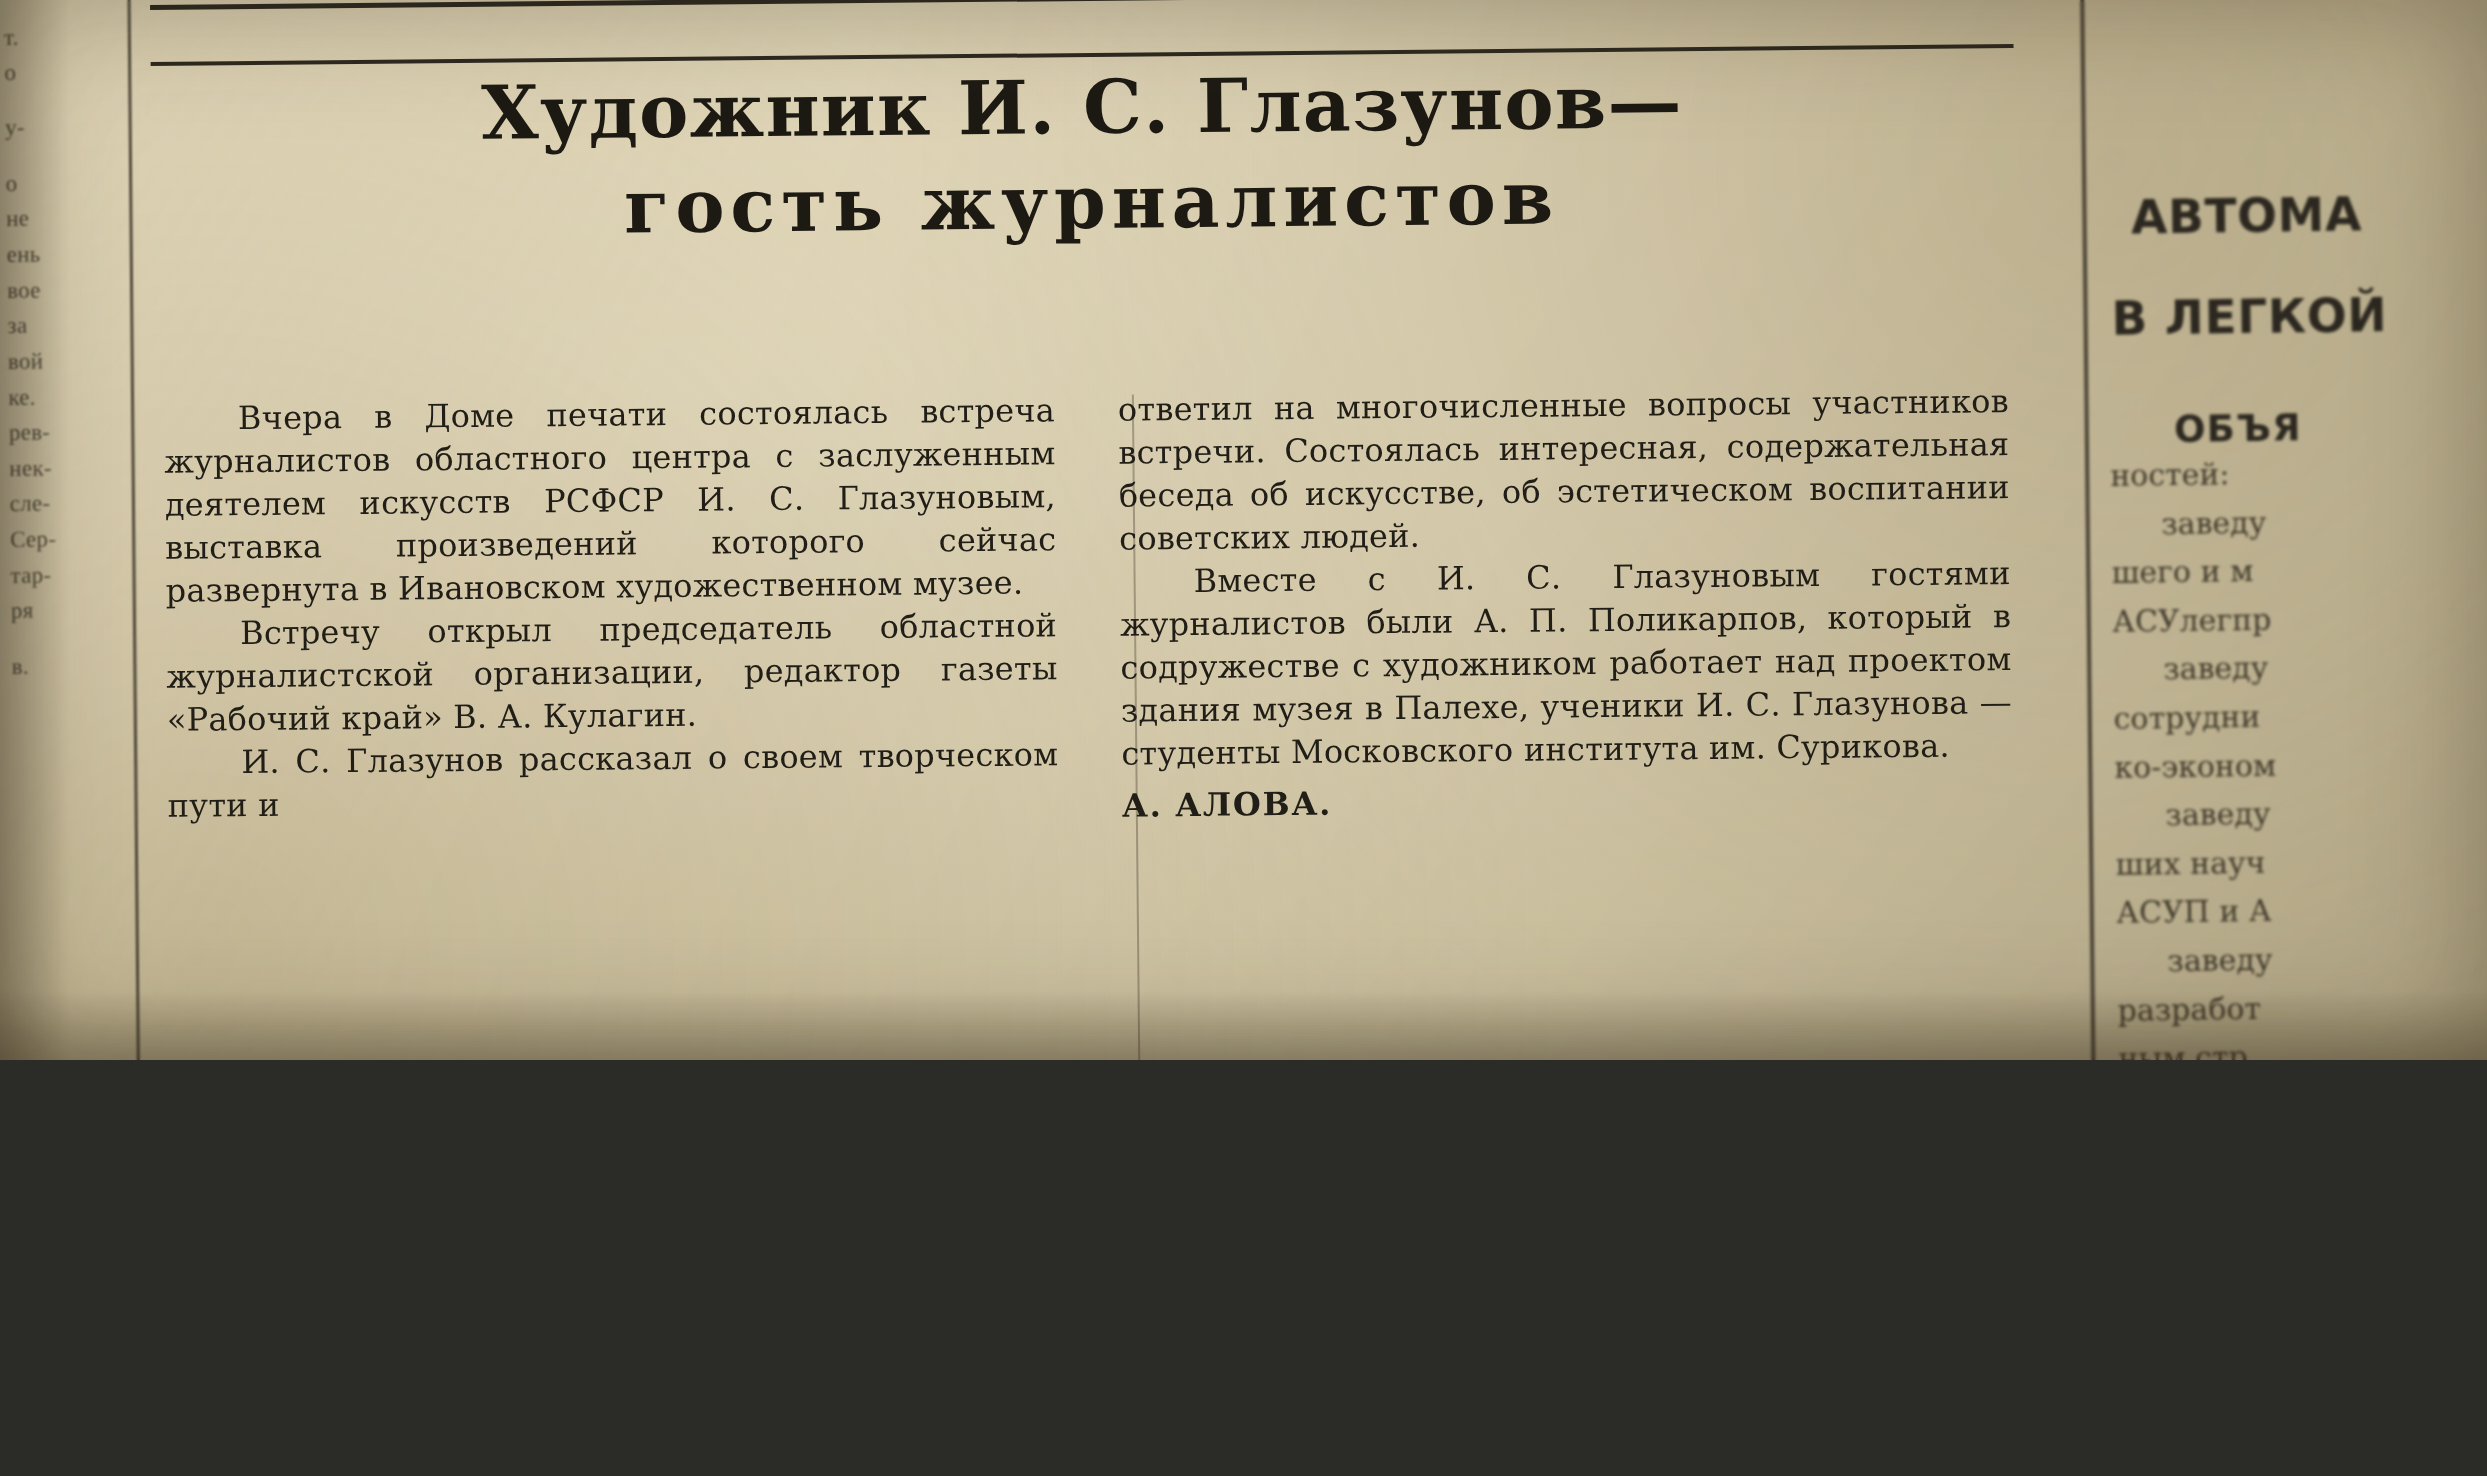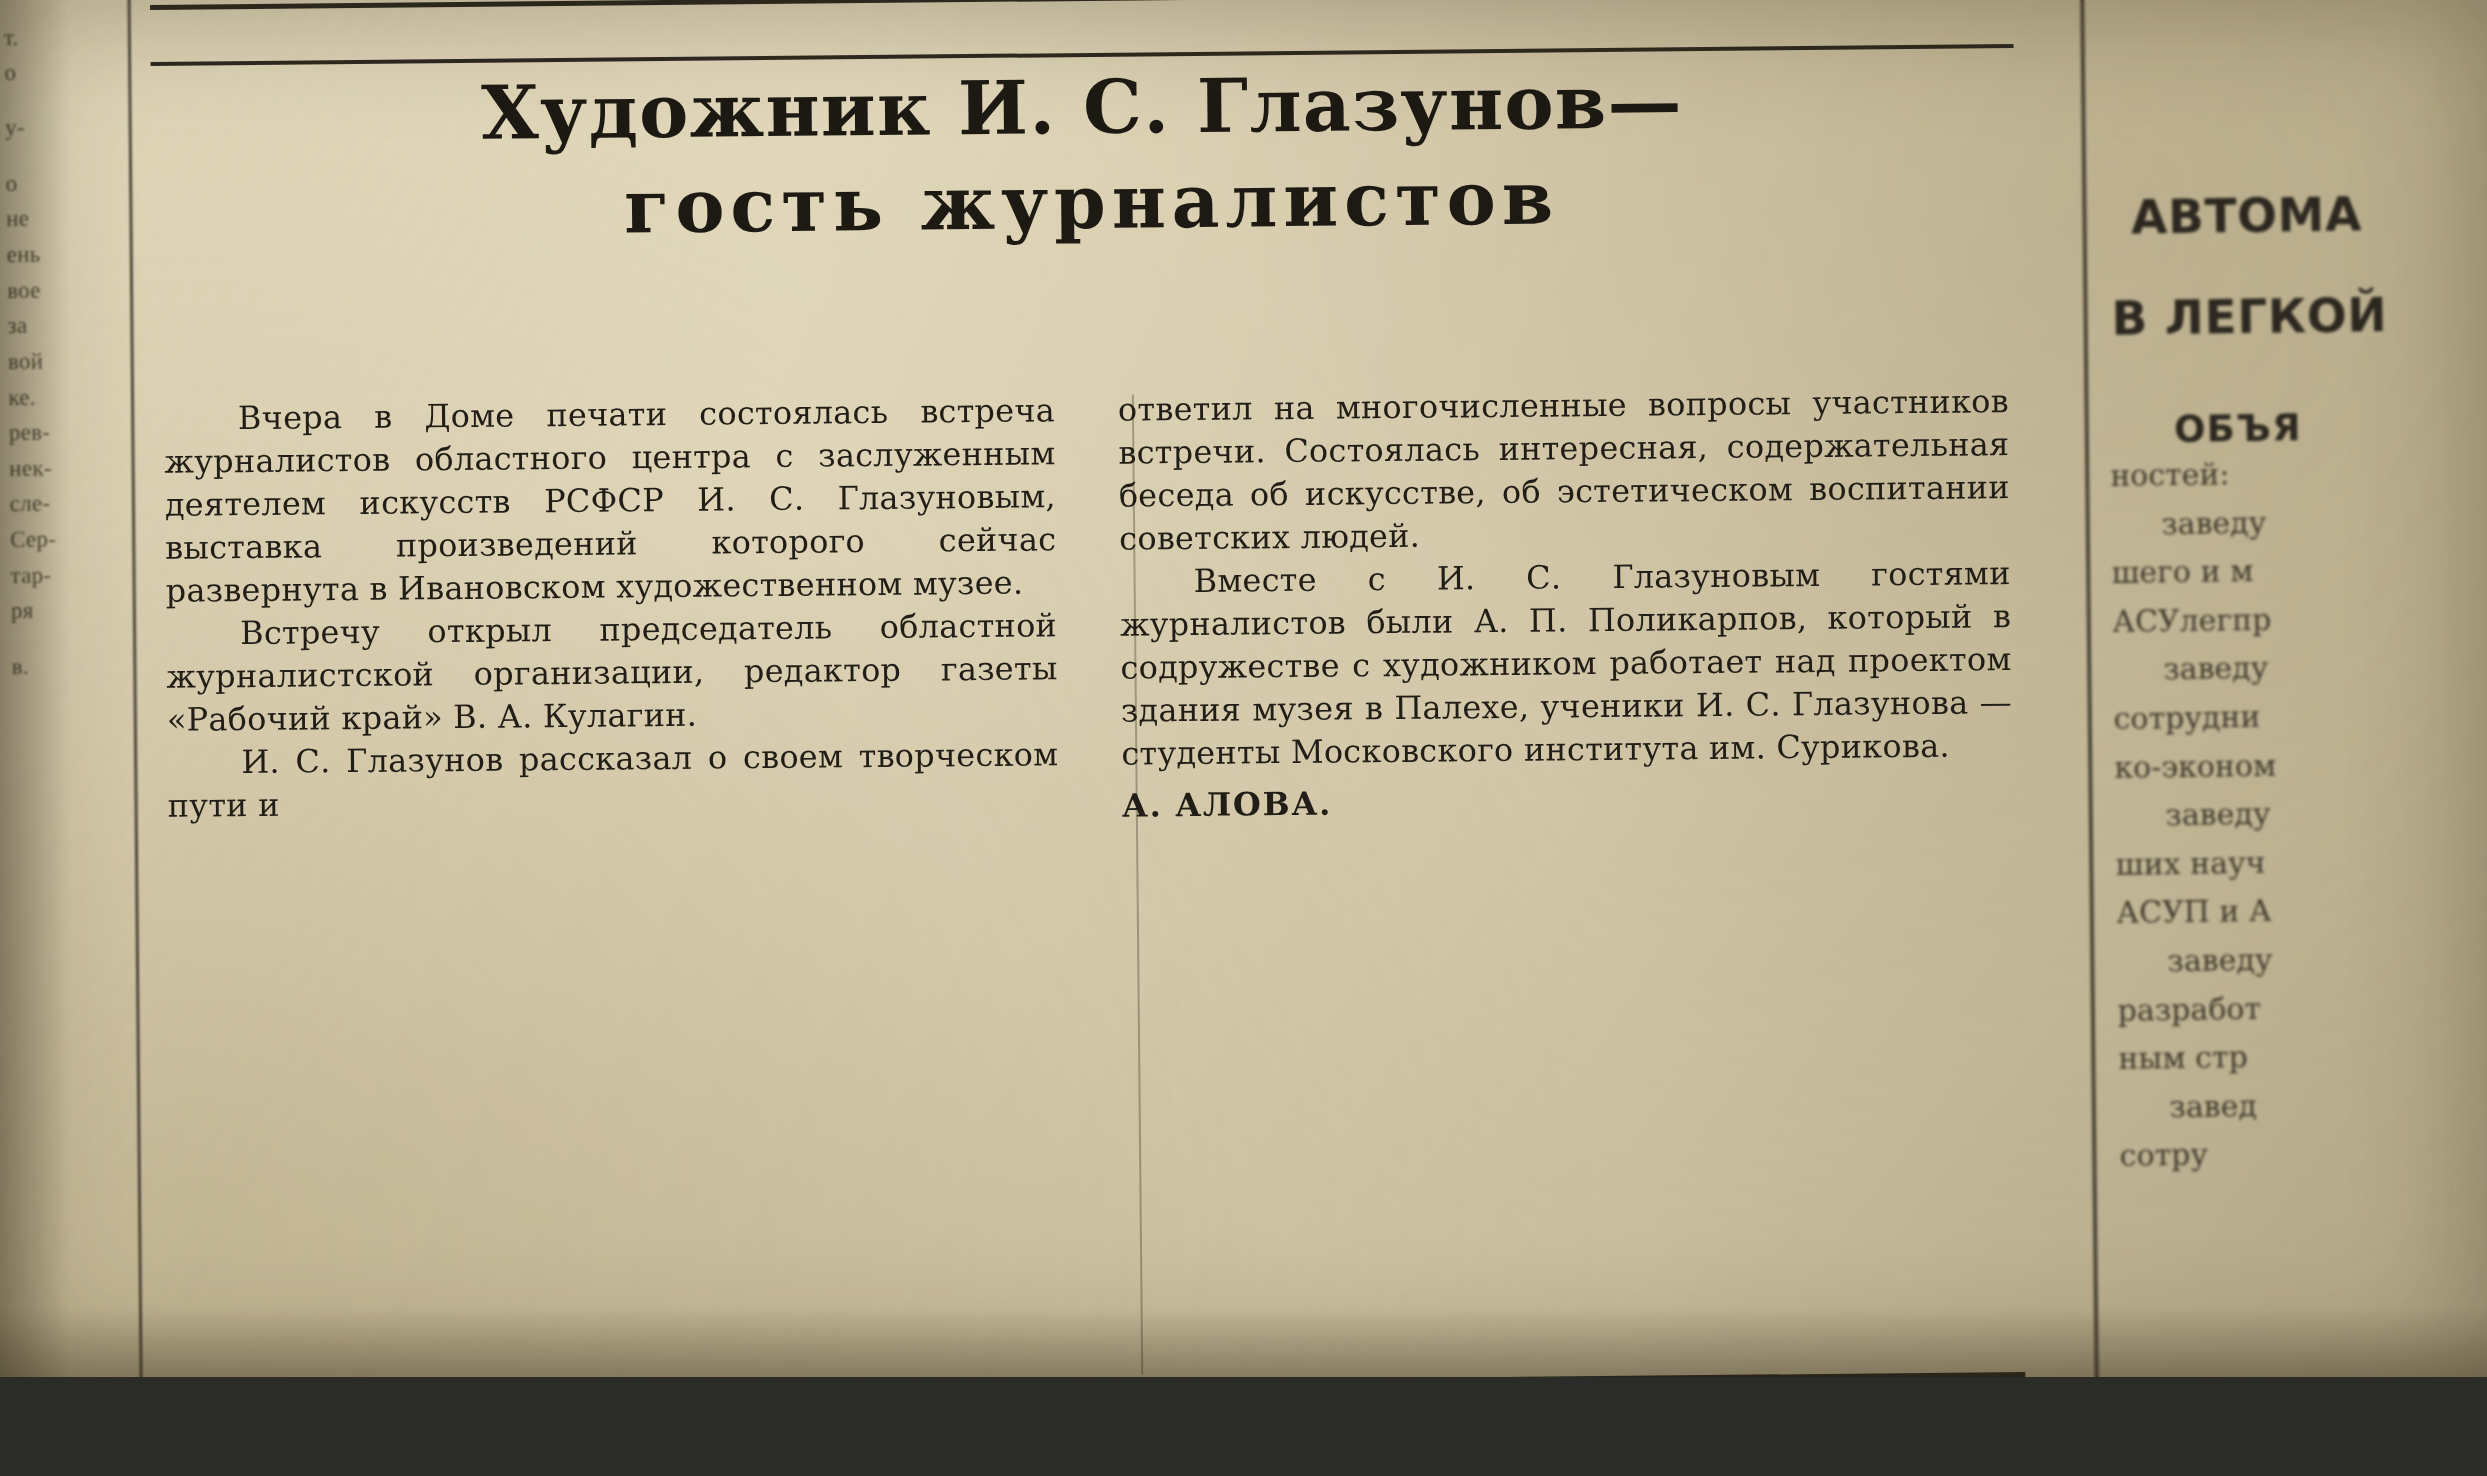--- a/index.html
+++ b/index.html
@@ -11,21 +11,21 @@
     width: 2487px;
     height: 1477px;
     overflow: hidden;
     font-family: "Liberation Serif", serif;
   }
 
   
   #page {
     position: relative;
     width: 2487px;
-    height: 1377px;
+    height: 1060px;
     background:
       radial-gradient(ellipse at 30% 35%, #e9e0c4 0%, #e3d9bb 38%, #d9cfae 68%, #c8bd9b 100%);
     overflow: hidden;
   }
   
   #paper-grain {
     position: absolute;
     inset: 0;
     background:
       linear-gradient(118deg, rgba(255,255,255,0.16) 0%, rgba(255,255,255,0.02) 28%, rgba(90,75,40,0.06) 60%, rgba(70,58,30,0.16) 100%),

